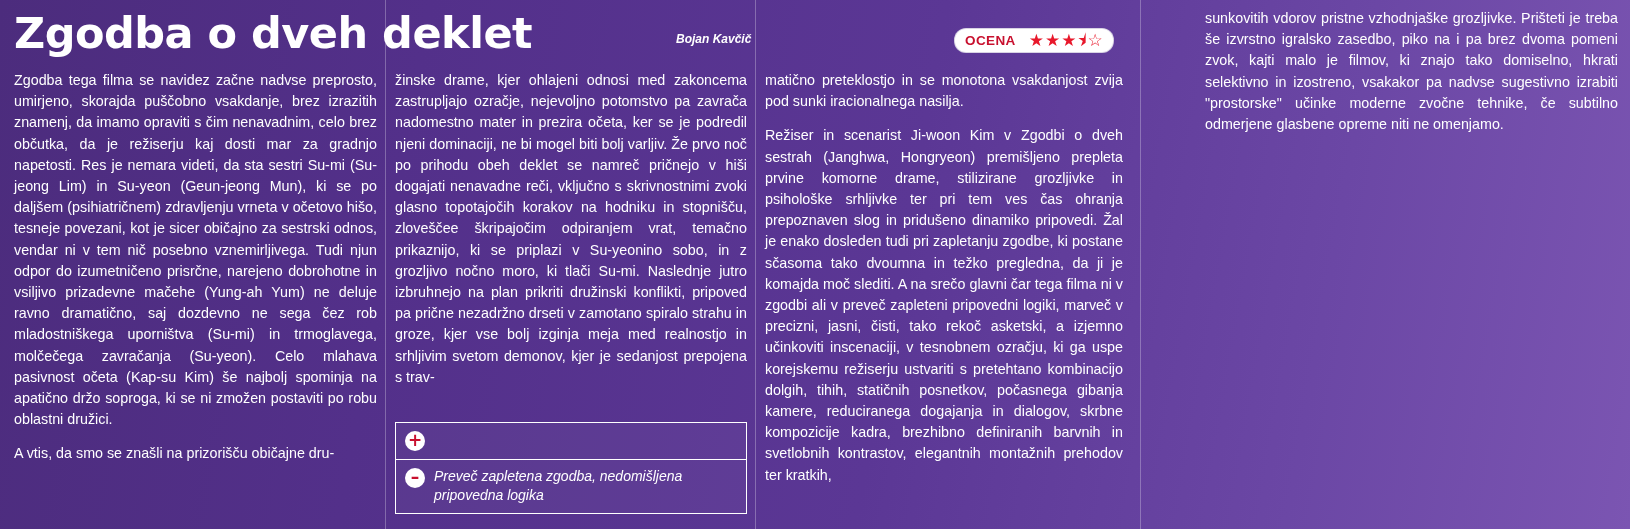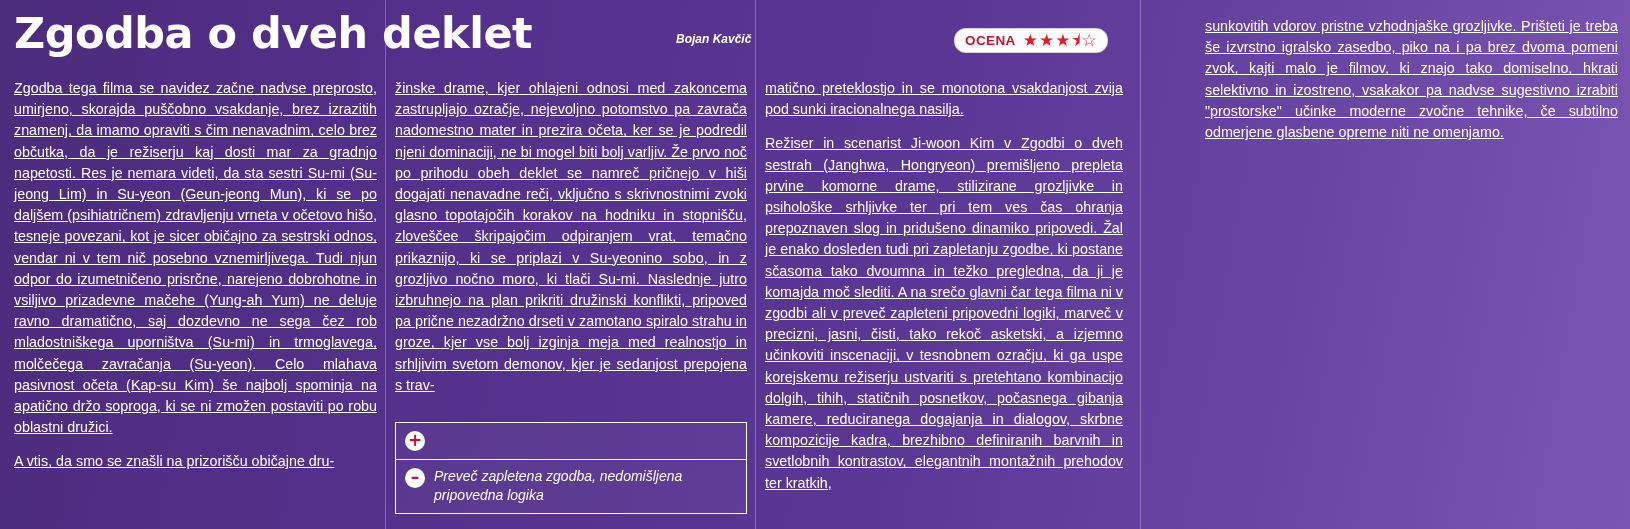--- a/index.html
+++ b/index.html
@@ -51,21 +51,21 @@
   .rating-badge {
     position: absolute;
     left: 955px;
     top: 29px;
     background: #ffffff;
     border-radius: 11px;
     height: 23px;
     padding: 0 10px 0 10px;
     display: flex;
     align-items: center;
-    gap: 7px;
+    gap: 13px;
     box-shadow: 0 0 0 1px #d8d3e4;
   }
   .rating-label {
     color: #c8102e;
     font-weight: bold;
     font-size: 13.5px;
     letter-spacing: 0.4px;
   }
   .stars {
     display: flex;
@@ -79,21 +79,21 @@
 
   
   .col {
     position: absolute;
     top: 70px;
     font-size: 14.3px;
     line-height: 21.2px;
     text-align: justify;
     color: #ffffff;
   }
-  .col p { margin: 8px 0 13px 0; text-decoration: underline; }
+  .col p { margin: 0 0 13px 0; }
   .col-1 { left: 14px;  width: 363px; }
   .col-2 { left: 395px; width: 352px; }
   .col-3 { left: 765px; width: 358px; }
   .col-4 { left: 1205px; width: 413px; top: 8px; }
 
   
   .proscons {
     position: absolute;
     left: 395px;
     top: 422px;

